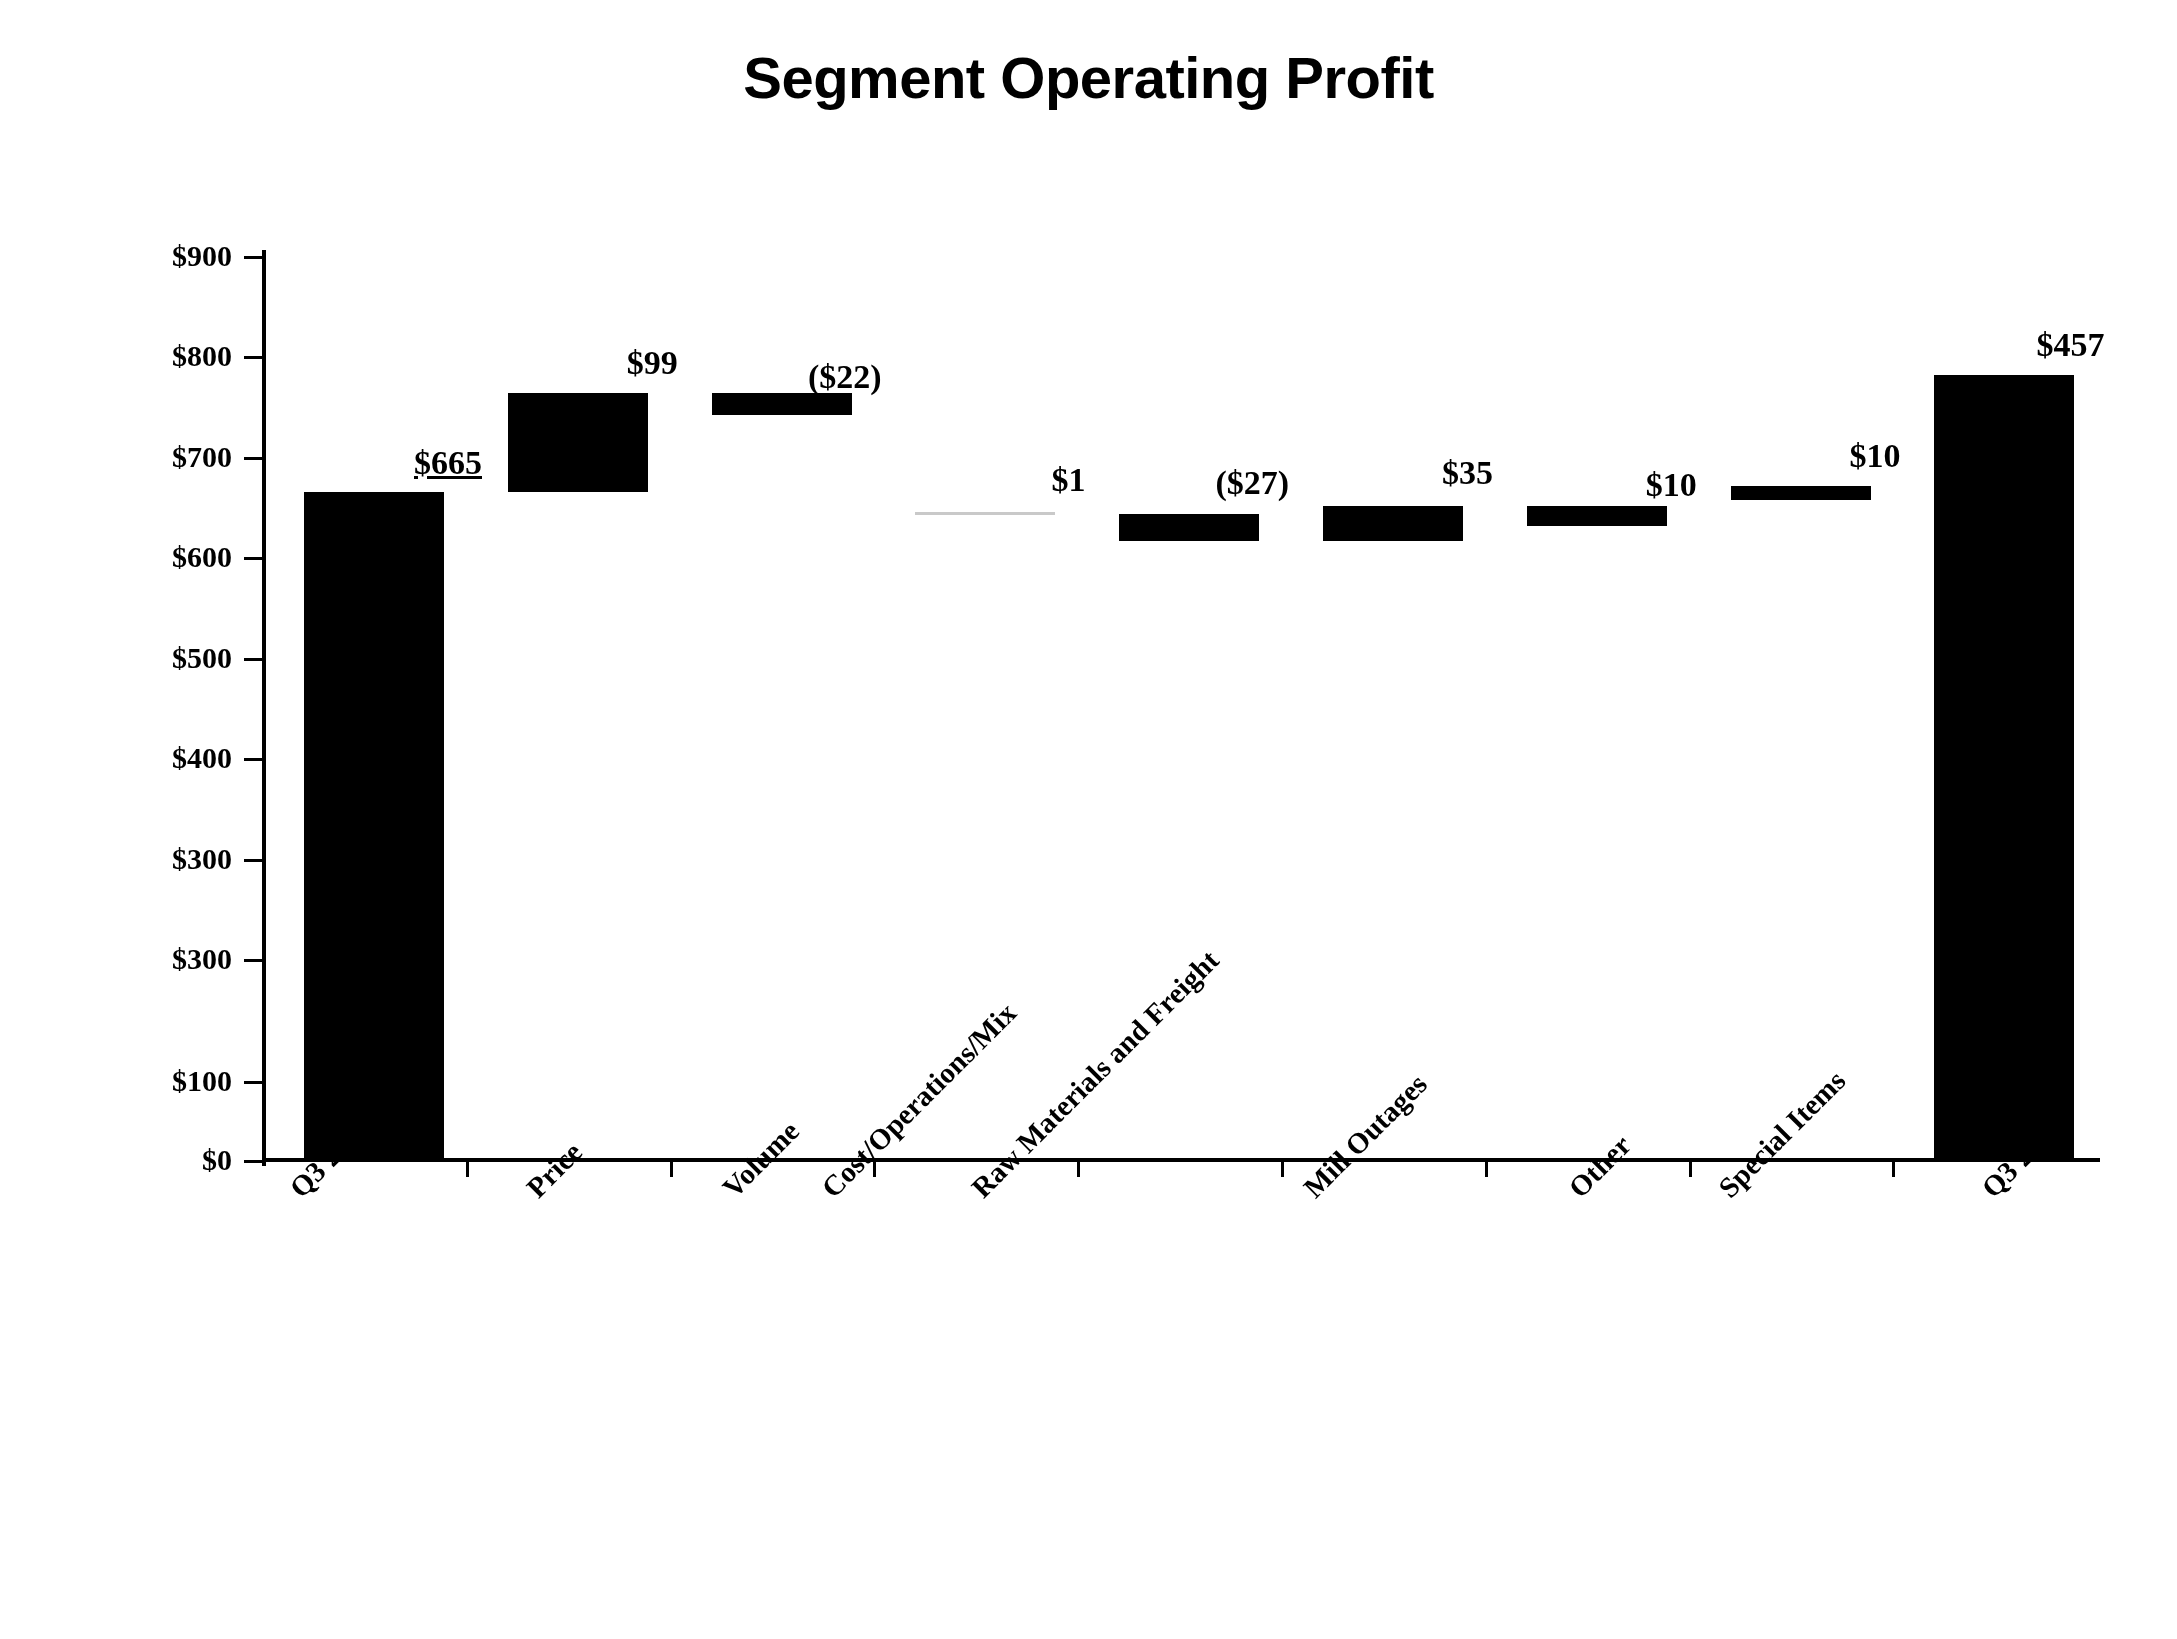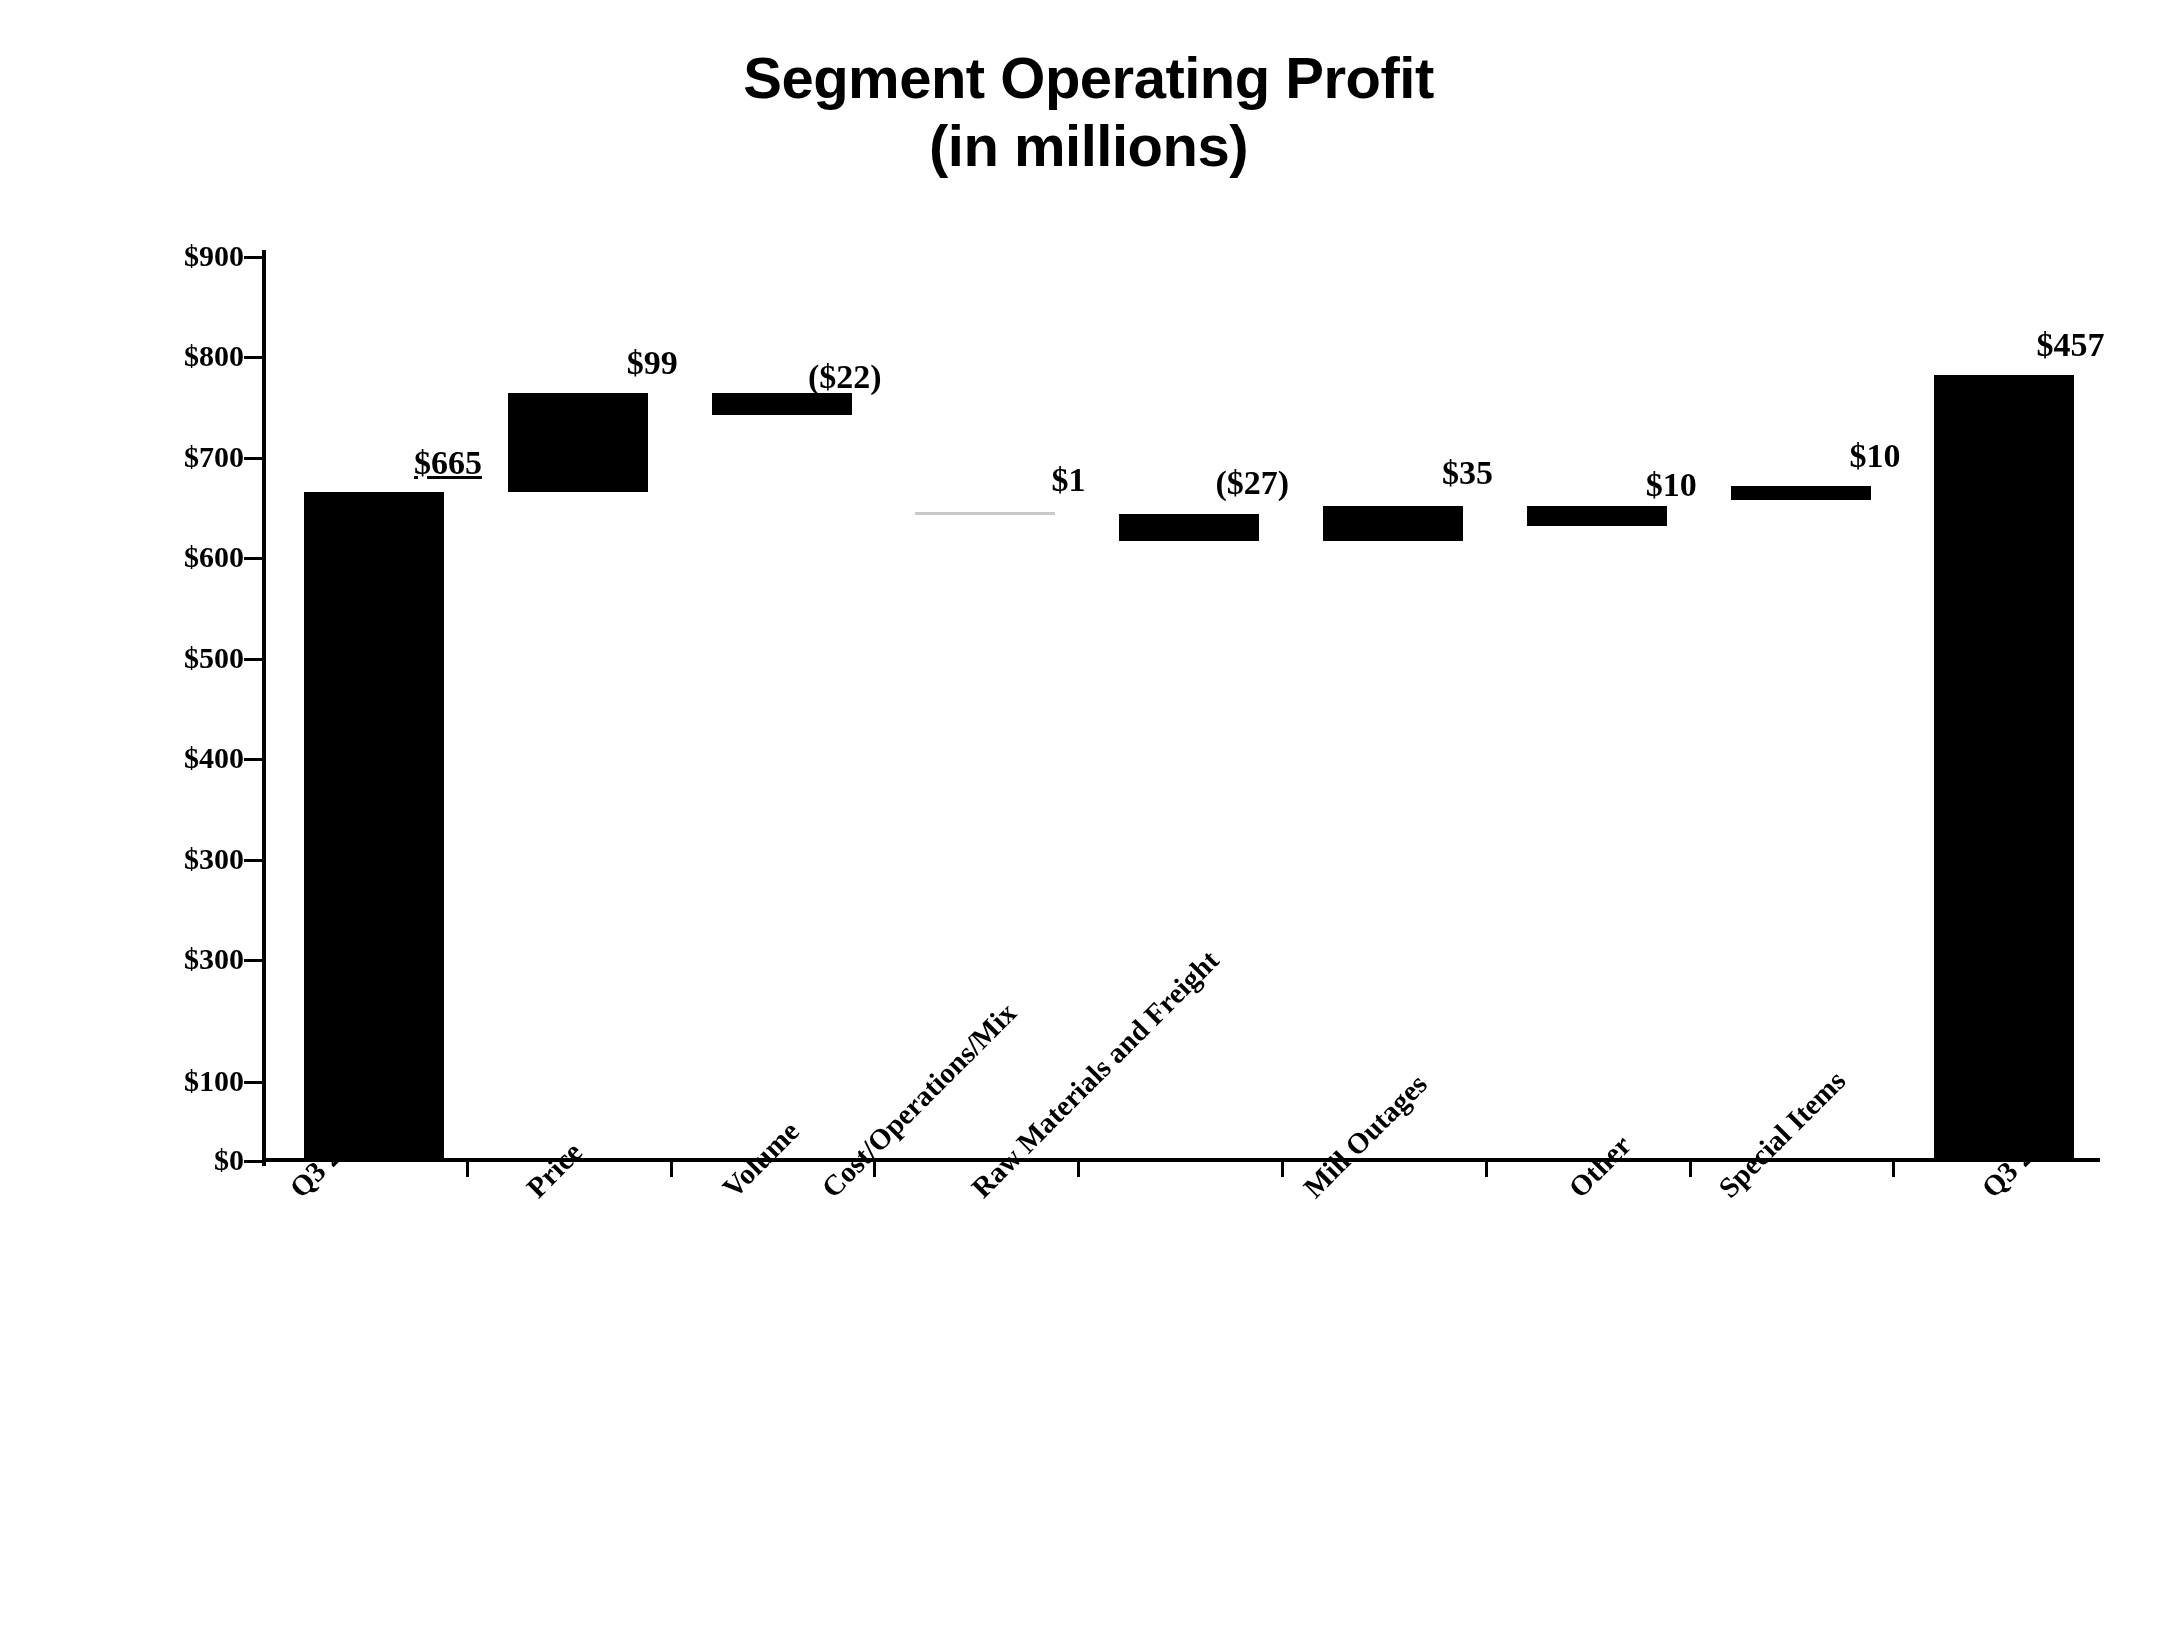--- a/index.html
+++ b/index.html
@@ -61,20 +61,21 @@
     position: absolute;
     left: -18px;
     width: 18px;
     height: 3px;
     background: #000000;
   }
   .tick-label {
     position: absolute;
     right: 100%;
     top: -17px;
+    margin-right: 12px;
     font-family: "Liberation Serif", serif;
     font-weight: bold;
     font-size: 30px;
     line-height: 34px;
     white-space: nowrap;
     text-align: right;
   }
   
   .bar {
     position: absolute;
@@ -113,21 +114,20 @@
     background: #000000;
   }
 </style>
 </head>
 <body>
 
 <div id="chart-root">
 
   <div class="title-block">
     <div>Segment Operating Profit</div>
-    <div>(in millions)</div>
   </div>
 
   <div class="axis-y"></div>
   <div class="axis-x"></div>
 
   <div class="plot">
 
     <div class="tick" style="top:904px">
       <span class="tick-label">$0</span>
     </div>

